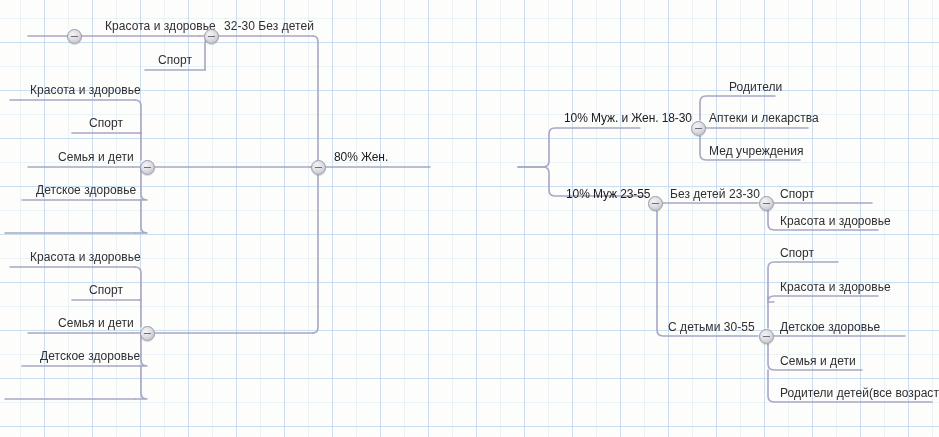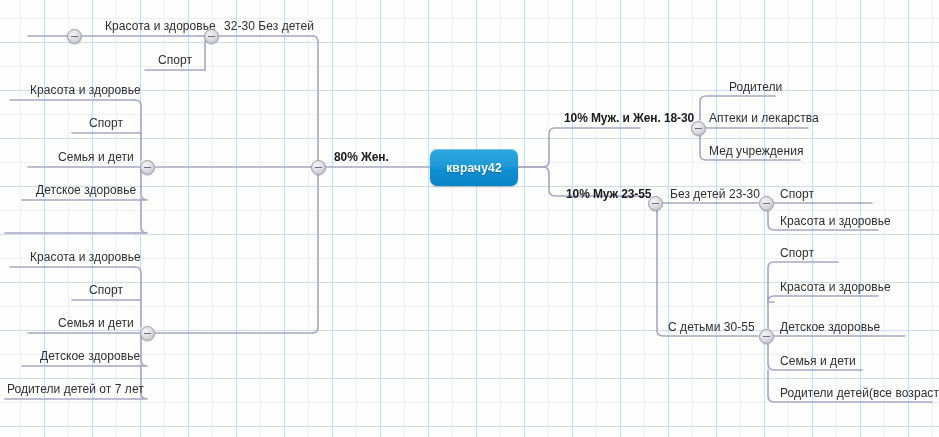--- a/index.html
+++ b/index.html
@@ -32,21 +32,21 @@
   .node-label {
     position: absolute;
     font-family: "Liberation Sans", sans-serif;
     font-size: 12px;
     color: #2f2f33;
     white-space: nowrap;
     line-height: 13px;
     letter-spacing: 0.05px;
   }
   .node-label.bold {
-    font-weight: bold;
+    font-weight: normal;
     color: #1a1a1f;
     letter-spacing: -0.1px;
   }
   .center-node {
     position: absolute;
     display: flex;
     align-items: center;
     justify-content: center;
     border-radius: 7px;
     background: linear-gradient(to bottom, #2fa8e0 0%, #1f9ad8 45%, #0f8fd2 55%, #0b84c8 100%);
@@ -157,29 +157,25 @@
   <div class="node-label" style="left:30px; top:84px;">Красота и здоровье</div>
   <div class="node-label" style="left:89px; top:117px;">Спорт</div>
   <div class="node-label" style="left:58px; top:151px;">Семья и дети</div>
   <div class="node-label" style="left:36px; top:184px;">Детское здоровье</div>
   <div class="toggle" style="left:140px; top:160px;"></div>
 
   <div class="node-label" style="left:30px; top:251px;">Красота и здоровье</div>
   <div class="node-label" style="left:89px; top:284px;">Спорт</div>
   <div class="node-label" style="left:58px; top:317px;">Семья и дети</div>
   <div class="node-label" style="left:40px; top:350px;">Детское здоровье</div>
-  <div class="node-label" style="left:7px; top:383px;">Родители детей от 7 лет</div>
   <div class="toggle" style="left:140px; top:326px;"></div>
 
   <div class="node-label bold" style="left:334px; top:151px;">80% Жен.</div>
   <div class="toggle" style="left:311px; top:160px;"></div>
 
-  <div class="center-node" style="left:430px; top:149px; width:88px; height:37px;">
-    <span>кврачу42</span>
-  </div>
 
   <div class="node-label bold" style="left:564px; top:112px;">10% Муж. и Жен. 18-30</div>
   <div class="node-label" style="left:709px; top:81px;padding-left:20px;">Родители</div>
   <div class="node-label" style="left:709px; top:112px;">Аптеки и лекарства</div>
   <div class="node-label" style="left:709px; top:145px;">Мед учреждения</div>
   <div class="toggle" style="left:691px; top:121px;"></div>
 
   <div class="node-label bold" style="left:566px; top:188px;">10% Муж 23-55</div>
   <div class="toggle" style="left:648px; top:196px;"></div>
 

